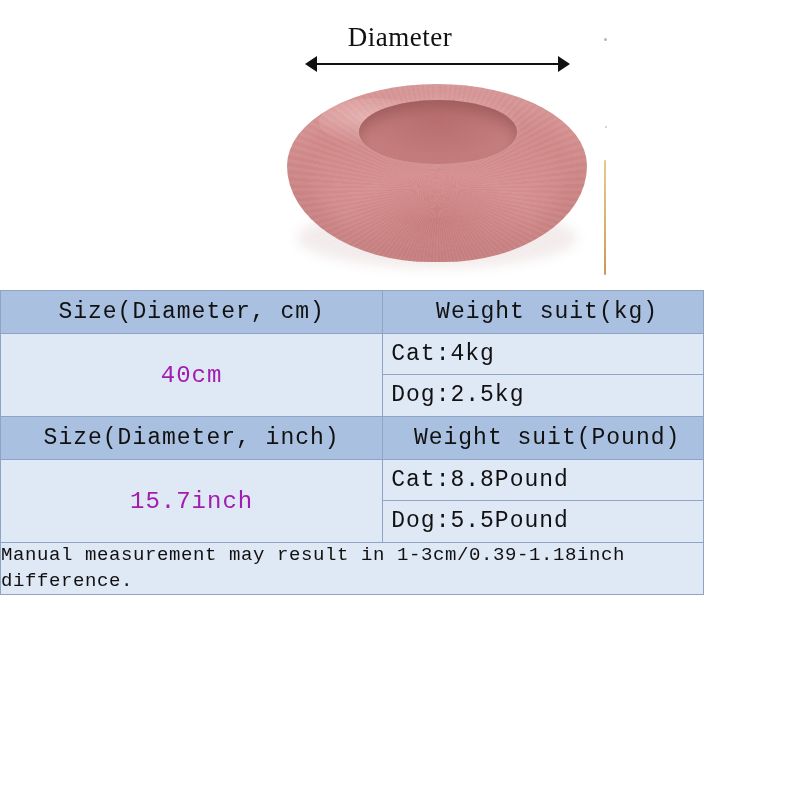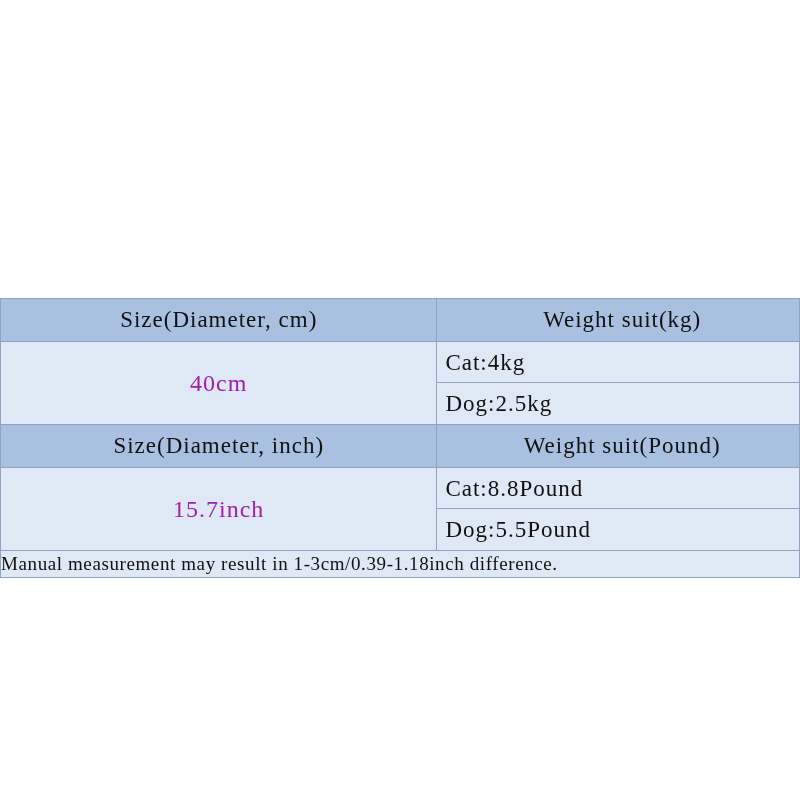--- a/index.html
+++ b/index.html
@@ -154,24 +154,23 @@
     height: 115px;
     background: linear-gradient(180deg, #e7c98f 0%, #d8b06b 60%, #c89a52 100%);
     border-radius: 1px;
   }
 
   
   .table {
     position: absolute;
     left: 0;
     top: 290px;
-    width: 800px;
+    width: 704px;
     border-collapse: collapse;
-    font-family: Liberation Serif, serif;
-    margin-top: 8px;
+    font-family: Liberation Mono, monospace;
   }
   .table td {
     border: 1px solid #8fa3c4;
     padding: 0;
     vertical-align: middle;
   }
   .hdr-row td {
     background: #a9c0e0;
     height: 42px;
   }
@@ -223,20 +222,43 @@
     line-height: 1.35;
     color: #111111;
     letter-spacing: 0.6px;
   }
 </style>
 </head>
 <body>
 
 <div class="page">
 
+  <div class="hero">
+
+    <div class="diameter-label">Diameter</div>
+
+    <div class="arrow-wrap">
+      <div class="arrow-head left"></div>
+      <div class="arrow-line"></div>
+      <div class="arrow-head right"></div>
+    </div>
+
+    <div class="bed">
+      <div class="bed-shadow"></div>
+      <div class="bed-body">
+        <div class="bed-fuzz"></div>
+        <div class="bed-hi"></div>
+      </div>
+      <div class="bed-inner"></div>
+    </div>
+
+    <div class="speck a"></div>
+    <div class="speck b"></div>
+    <div class="thread"></div>
+  </div>
 
   <table class="table">
     <colgroup>
       <col class="col-left">
       <col class="col-right">
     </colgroup>
     <tbody>
 
       <tr class="hdr-row">
         <td>

